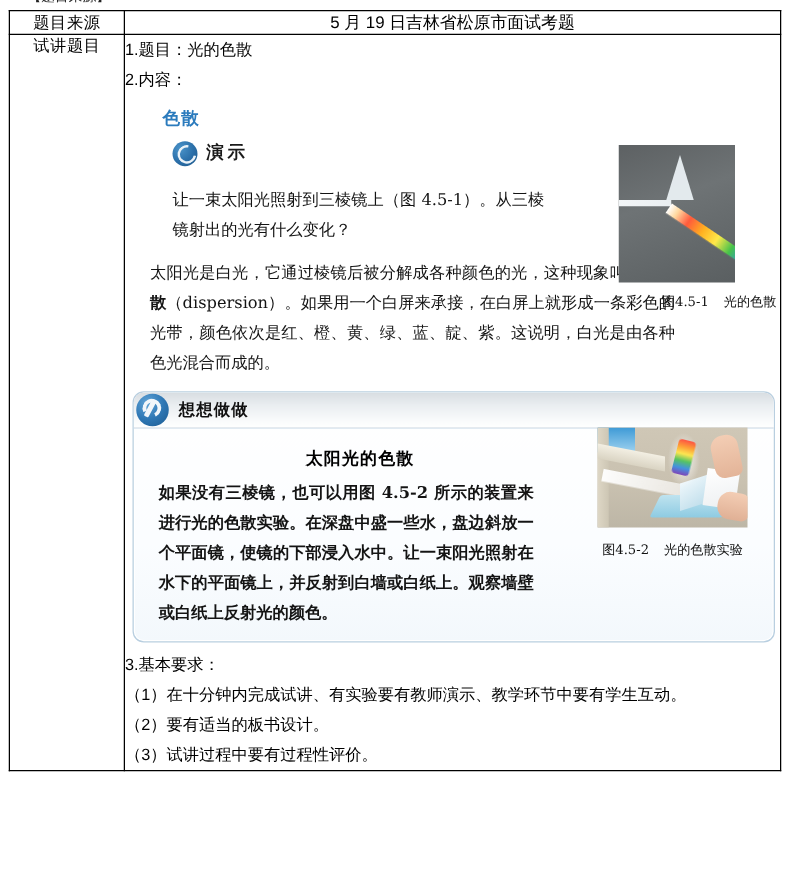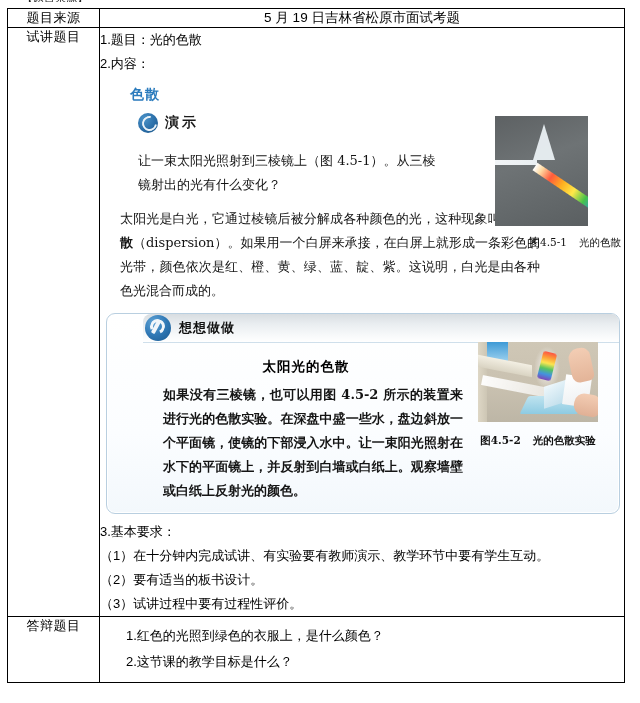--- a/index.html
+++ b/index.html
@@ -113,21 +113,20 @@
   }
   .figcap .gap{display:inline-block;width:12px;}
 
   
   .tdbox{
     position:relative;margin:10px 4px 4px 6px;
     border:1px solid #b9cfe0;border-radius:9px;
     background:linear-gradient(180deg,#ffffff 0%,#fbfdff 60%,#f3f8fc 100%);
     min-height:180px;
     box-shadow:0 0 0 1px #ffffff inset;
-    padding-left:36px;
   }
   .td-head{
     height:28px;border-bottom:1px solid #cfdfeb;
     background:linear-gradient(180deg,#d8dde1 0%,#e9edf0 35%,#f7f9fa 75%,#ffffff 100%);
     border-radius:8px 8px 0 0;
     display:flex;align-items:center;padding-left:4px;
   }
   .wrench-icon{
     width:26px;height:26px;border-radius:50%;flex:0 0 auto;
     background:radial-gradient(circle at 34% 28%,#5fa3d6 0%,#2f78b5 50%,#1c5a90 100%);
@@ -163,21 +162,21 @@
   .ill .ray{position:absolute;left:4px;top:33px;width:78px;height:10px;background:linear-gradient(90deg,rgba(255,255,255,.95),rgba(255,255,255,.55));transform:rotate(11deg);transform-origin:left center;filter:blur(.6px);}
   .ill .tray{position:absolute;left:46px;top:54px;width:58px;height:18px;background:linear-gradient(180deg,#bfe3ef,#8ecbe2);transform:skewX(-26deg);border-radius:2px;}
   .ill .mirror{position:absolute;left:66px;top:40px;width:30px;height:22px;background:linear-gradient(160deg,#eef7fb,#bcdcea);transform:skewY(-18deg);}
   .ill .paper{position:absolute;left:86px;top:34px;width:26px;height:30px;background:linear-gradient(160deg,#ffffff,#eceff1);transform:rotate(8deg);}
   .ill .hand1{position:absolute;left:92px;top:6px;width:22px;height:34px;background:linear-gradient(180deg,#f3cdb4,#e3b498);border-radius:10px 9px 6px 8px;transform:rotate(-12deg);}
   .ill .hand2{position:absolute;left:96px;top:52px;width:26px;height:22px;background:linear-gradient(180deg,#f3cdb4,#e0b095);border-radius:10px 8px 6px 10px;transform:rotate(10deg);}
   .ill .rbw{position:absolute;left:62px;top:10px;width:14px;height:28px;
     background:linear-gradient(180deg,#ff4d3d,#ff9b2f,#ffe64a,#4ec25a,#3b8fe0,#7a3fb8);
     transform:rotate(14deg);border-radius:3px;filter:blur(.5px);opacity:.95;}
   .ill .glow{position:absolute;left:56px;top:4px;width:26px;height:44px;background:radial-gradient(ellipse at center,rgba(255,255,255,.85),rgba(255,255,255,0) 70%);}
-  .fig2 .figcap{margin-top:9px;font-weight:bold;}
+  .fig2 .figcap{margin-top:9px;}
 
   
   .ans-line{font-size:13px;line-height:1.95;padding-left:12px;}
 
   td.body.ansbody{padding:6px 8px 8px 14px;}
 </style>
 </head>
 <body>
 
 <div class="page">
@@ -267,23 +266,16 @@
           </div>
 
           <div class="num-line" style="margin-top:6px">3.基本要求：</div>
           <div class="num-line">（1）在十分钟内完成试讲、有实验要有教师演示、教学环节中要有学生互动。</div>
           <div class="num-line">（2）要有适当的板书设计。</div>
           <div class="num-line">（3）试讲过程中要有过程性评价。</div>
 
         </td>
       </tr>
 
-      <tr>
-        <td class="lbl">答辩题目</td>
-        <td class="body ansbody">
-          <div class="ans-line">1.红色的光照到绿色的衣服上，是什么颜色？</div>
-          <div class="ans-line">2.这节课的教学目标是什么？</div>
-        </td>
-      </tr>
 
     </tbody>
   </table>
 </div>
 
 </body></html>

